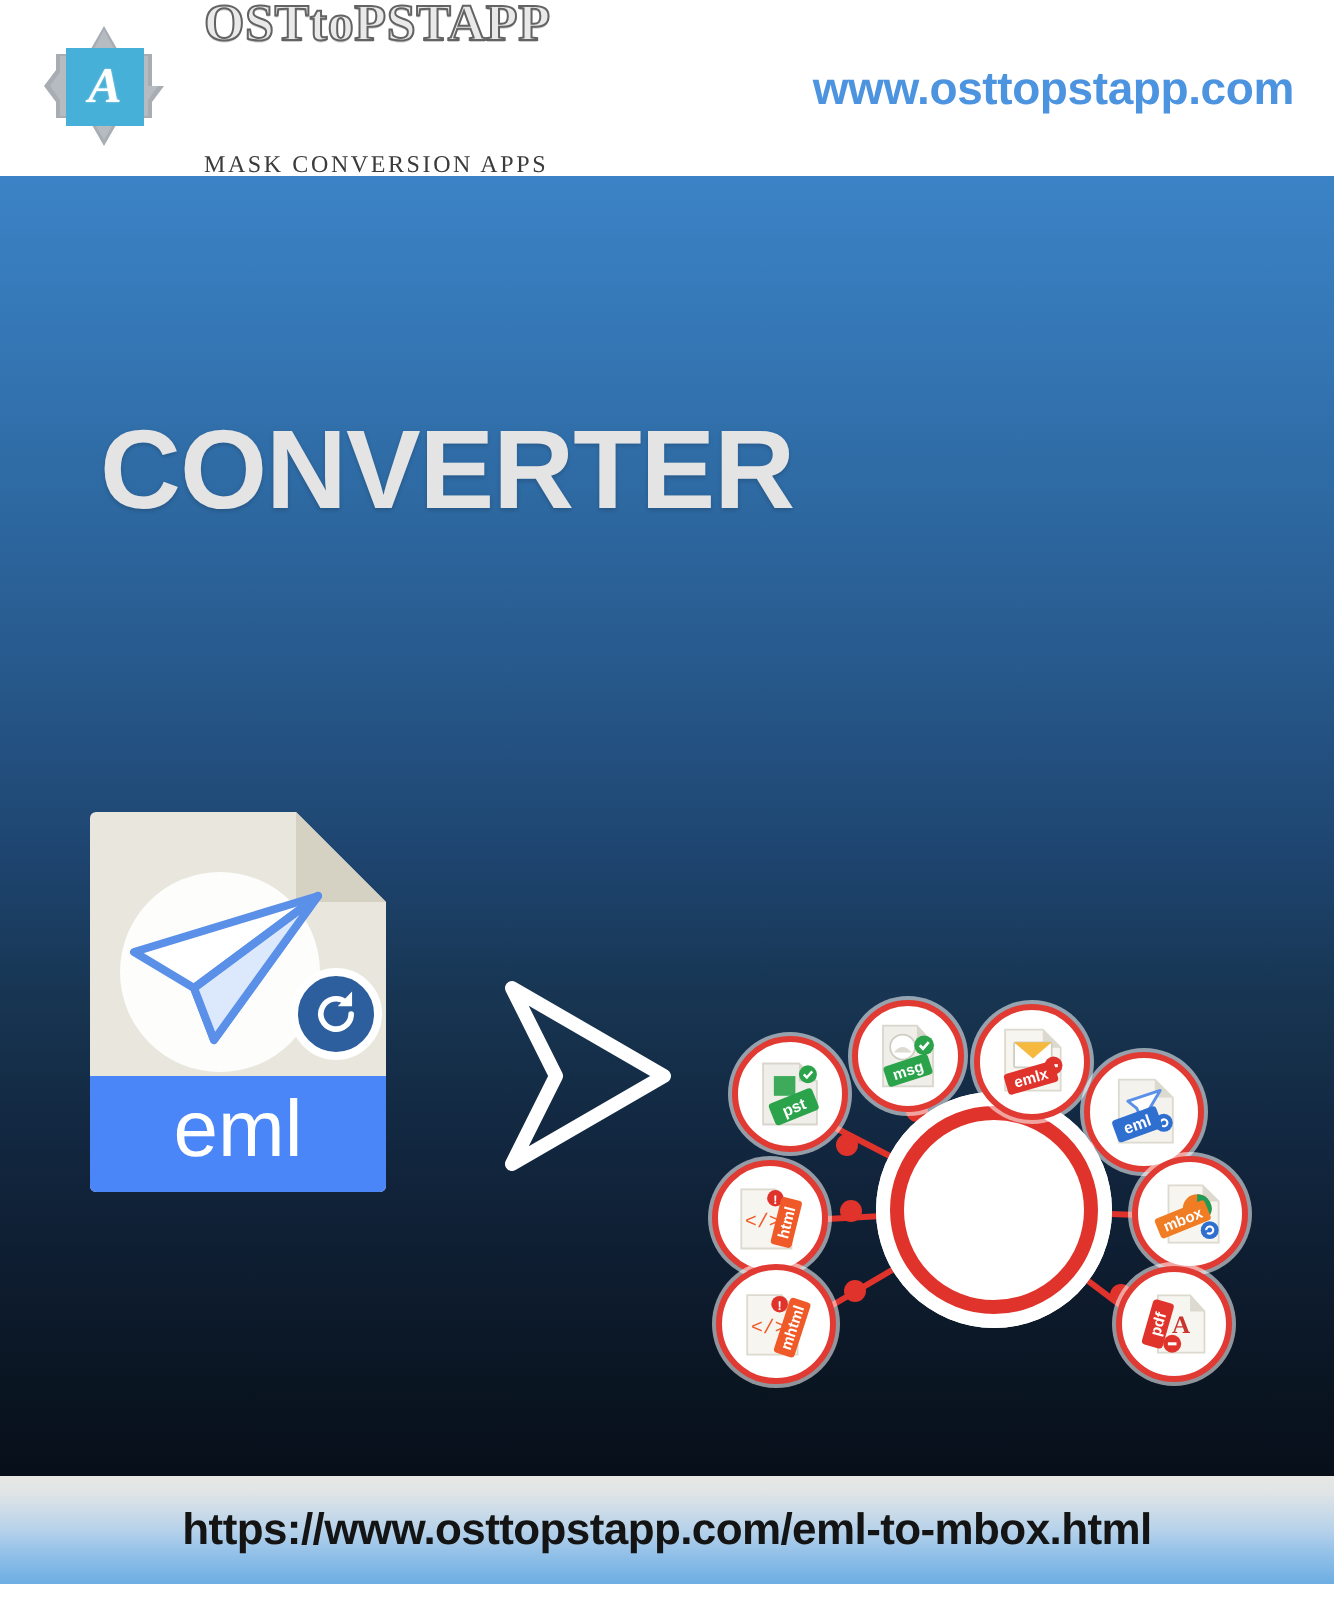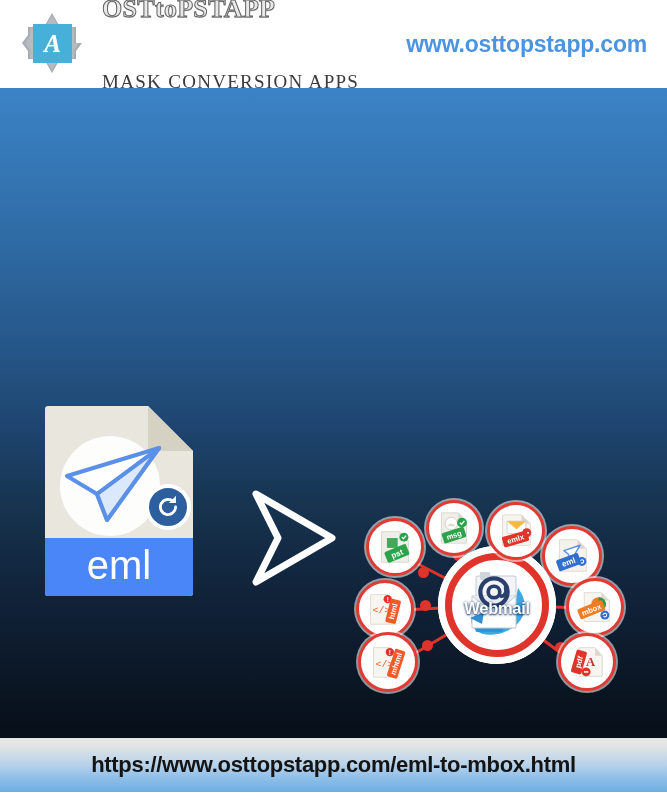--- a/index.html
+++ b/index.html
@@ -42,21 +42,21 @@
   .brand-name{
     font-family:"Liberation Serif",serif;
     font-weight:bold;font-size:26px;letter-spacing:0.3px;
     color:#e9e9e9;
     -webkit-text-stroke:1px #636363;
     text-shadow:0px 1px 0px rgba(120,120,120,.35);
     line-height:1.05;white-space:nowrap;
   }
   .brand-sub{
     font-family:"Liberation Serif",serif;
-    font-size:19px;letter-spacing:1.3px;color:#3b3b3b;
+    font-size:12px;letter-spacing:1.3px;color:#3b3b3b;
     margin-top:12px;white-space:nowrap;font-weight:500;
   }
   .header-url{
     margin-left:auto;margin-right:20px;
     font-size:23px;font-weight:bold;color:#4d94e0;
     letter-spacing:-0.2px;white-space:nowrap;
   }
 
   
   .main{
@@ -192,20 +192,21 @@
       <div class="brand-name">OSTtoPSTAPP</div>
       <div class="brand-sub">MASK CONVERSION APPS</div>
     </div>
 
     <div class="header-url">www.osttopstapp.com</div>
   </div>
 
   <div class="main">
 
     <div class="title-block">
+      <div class="title-line2">CONVERTER</div>
     </div>
 
     <div class="emlfile">
       <div class="doc-body"></div>
       <div class="doc-fold"></div>
       <div class="plane-circle"></div>
       <svg class="plane-svg" viewBox="0 0 102 82">
         <path d="M4 32 L96 4 L44 76 L34 50 Z" fill="#ffffff" stroke="#5b90e8" stroke-width="4" stroke-linejoin="round"></path>
         <path d="M34 50 L96 4 L44 76 Z" fill="#dce8fb" stroke="#5b90e8" stroke-width="4" stroke-linejoin="round"></path>
         <path d="M34 50 L96 4" stroke="#5b90e8" stroke-width="4" fill="none" stroke-linecap="round"></path>
@@ -245,42 +246,20 @@
       <div class="dot" style="left:166px; top:48px;"></div>
       <div class="dot" style="left:205px; top:70px;"></div>
       <div class="dot" style="left:214px; top:100px;"></div>
       <div class="dot" style="left:203px; top:142px;"></div>
       <div class="dot" style="left:68px;  top:100px;"></div>
       <div class="dot" style="left:70px;  top:140px;"></div>
 
       <div class="hub" style="left:86px;top:46px;width:118px;height:118px;">
         <div class="hub-ring-outer"></div>
         <div class="hub-ring-red"></div>
-        <div class="hub-inner">
-          <svg viewBox="0 0 78 78" style="width:78px;height:78px;">
-
-            <rect x="18" y="10" width="40" height="34" rx="2" fill="#f2f4f7" stroke="#c2c9d2" stroke-width="1"></rect>
-            <rect x="22" y="6" width="10" height="8" rx="1" fill="#cfd6de"></rect>
-
-            <path d="M60 22 C74 40, 66 62, 40 68 C20 72, 10 60, 14 50 C20 62, 44 64, 52 52 C58 42, 58 30, 60 22 Z" fill="#3ea8e0"></path>
-            <path d="M14 50 C18 60, 36 64, 48 56 L44 66 L18 66 Z" fill="#2f8fd0" opacity="0.85"></path>
-
-            <path d="M14 30 L58 30 L58 62 L14 62 Z" fill="#ffffff" stroke="#c2c9d2" stroke-width="1"></path>
-            <path d="M14 30 L36 48 L58 30" fill="#e9edf2" stroke="#c2c9d2" stroke-width="1"></path>
-
-            <g transform="translate(36,26) scale(1.05)">
-              <circle cx="0" cy="0" r="13" fill="none" stroke="#2b3f6b" stroke-width="4"></circle>
-              <circle cx="0" cy="0" r="5.5" fill="none" stroke="#2b3f6b" stroke-width="3.5"></circle>
-              <path d="M7 4 C11 4, 12 -1, 11 -4" fill="none" stroke="#2b3f6b" stroke-width="3.5" stroke-linecap="round"></path>
-            </g>
-
-            <path d="M12 52 L26 46 L24 58 Z" fill="#2f8fd0"></path>
-          </svg>
-          <div class="webmail-text">Webmail</div>
-        </div>
       </div>
 
       <div class="node" style="left:14px;top:18px;width:58px;height:58px;">
         <svg class="fileicon" viewBox="0 0 58 58">
           <path d="M14 12 L34 12 L44 22 L44 46 L14 46 Z" fill="#efeee8" stroke="#d8d6cc" stroke-width="1"></path>
           <path d="M34 12 L44 22 L34 22 Z" fill="#d8d6cc"></path>
           <rect x="20" y="19" width="12" height="11" fill="#2aa34a" opacity="0.9"></rect>
           <circle cx="39" cy="18" r="5" fill="#2aa34a"></circle>
           <path d="M36.7 18 L38.4 19.8 L41.4 16.4" stroke="#fff" stroke-width="1.4" fill="none"></path>
           <g transform="rotate(-22 30 36)">

